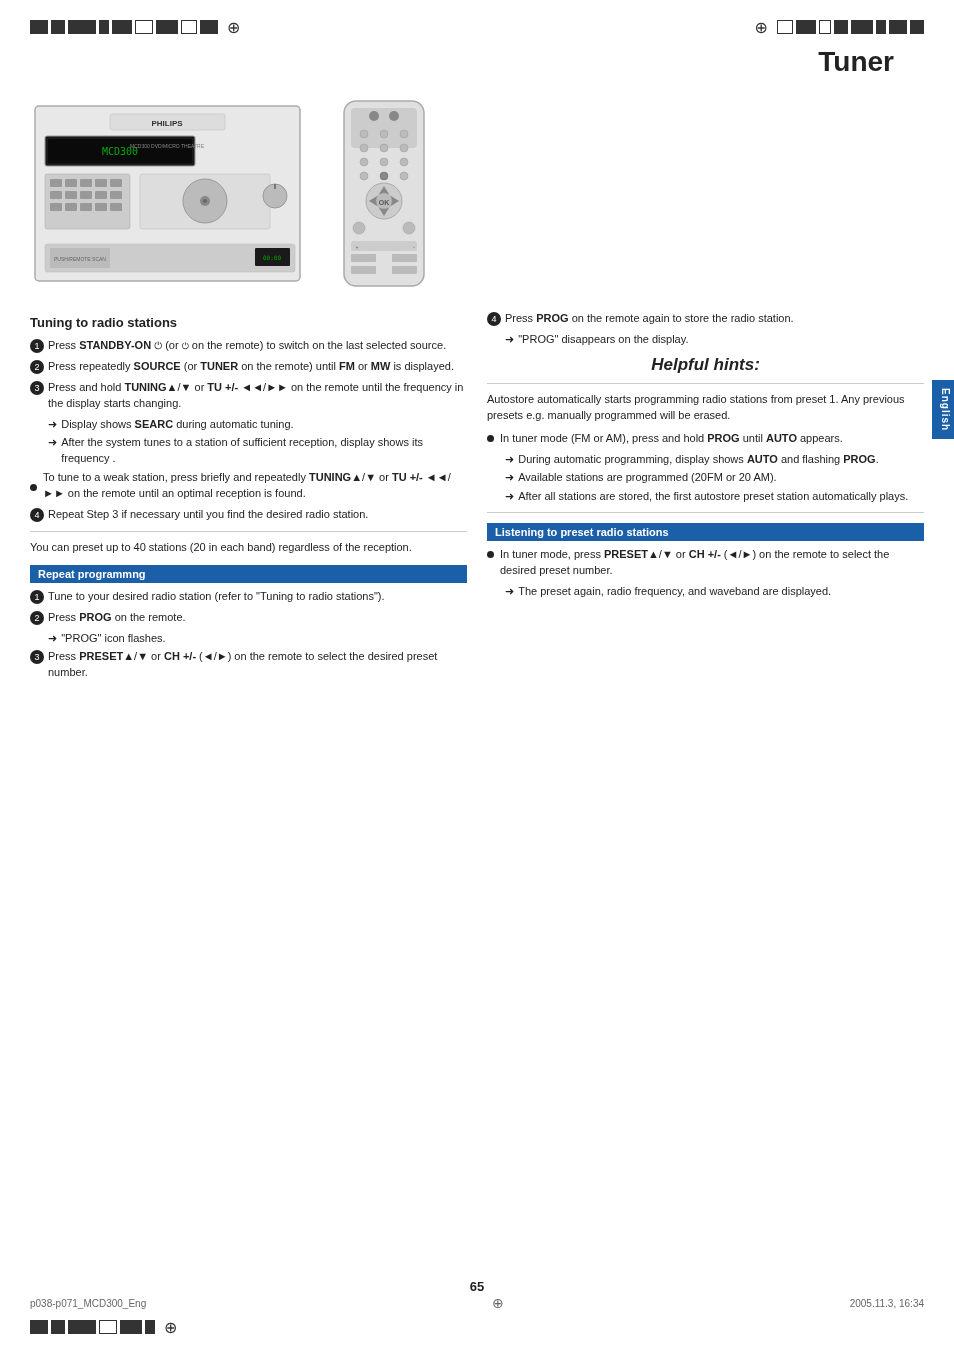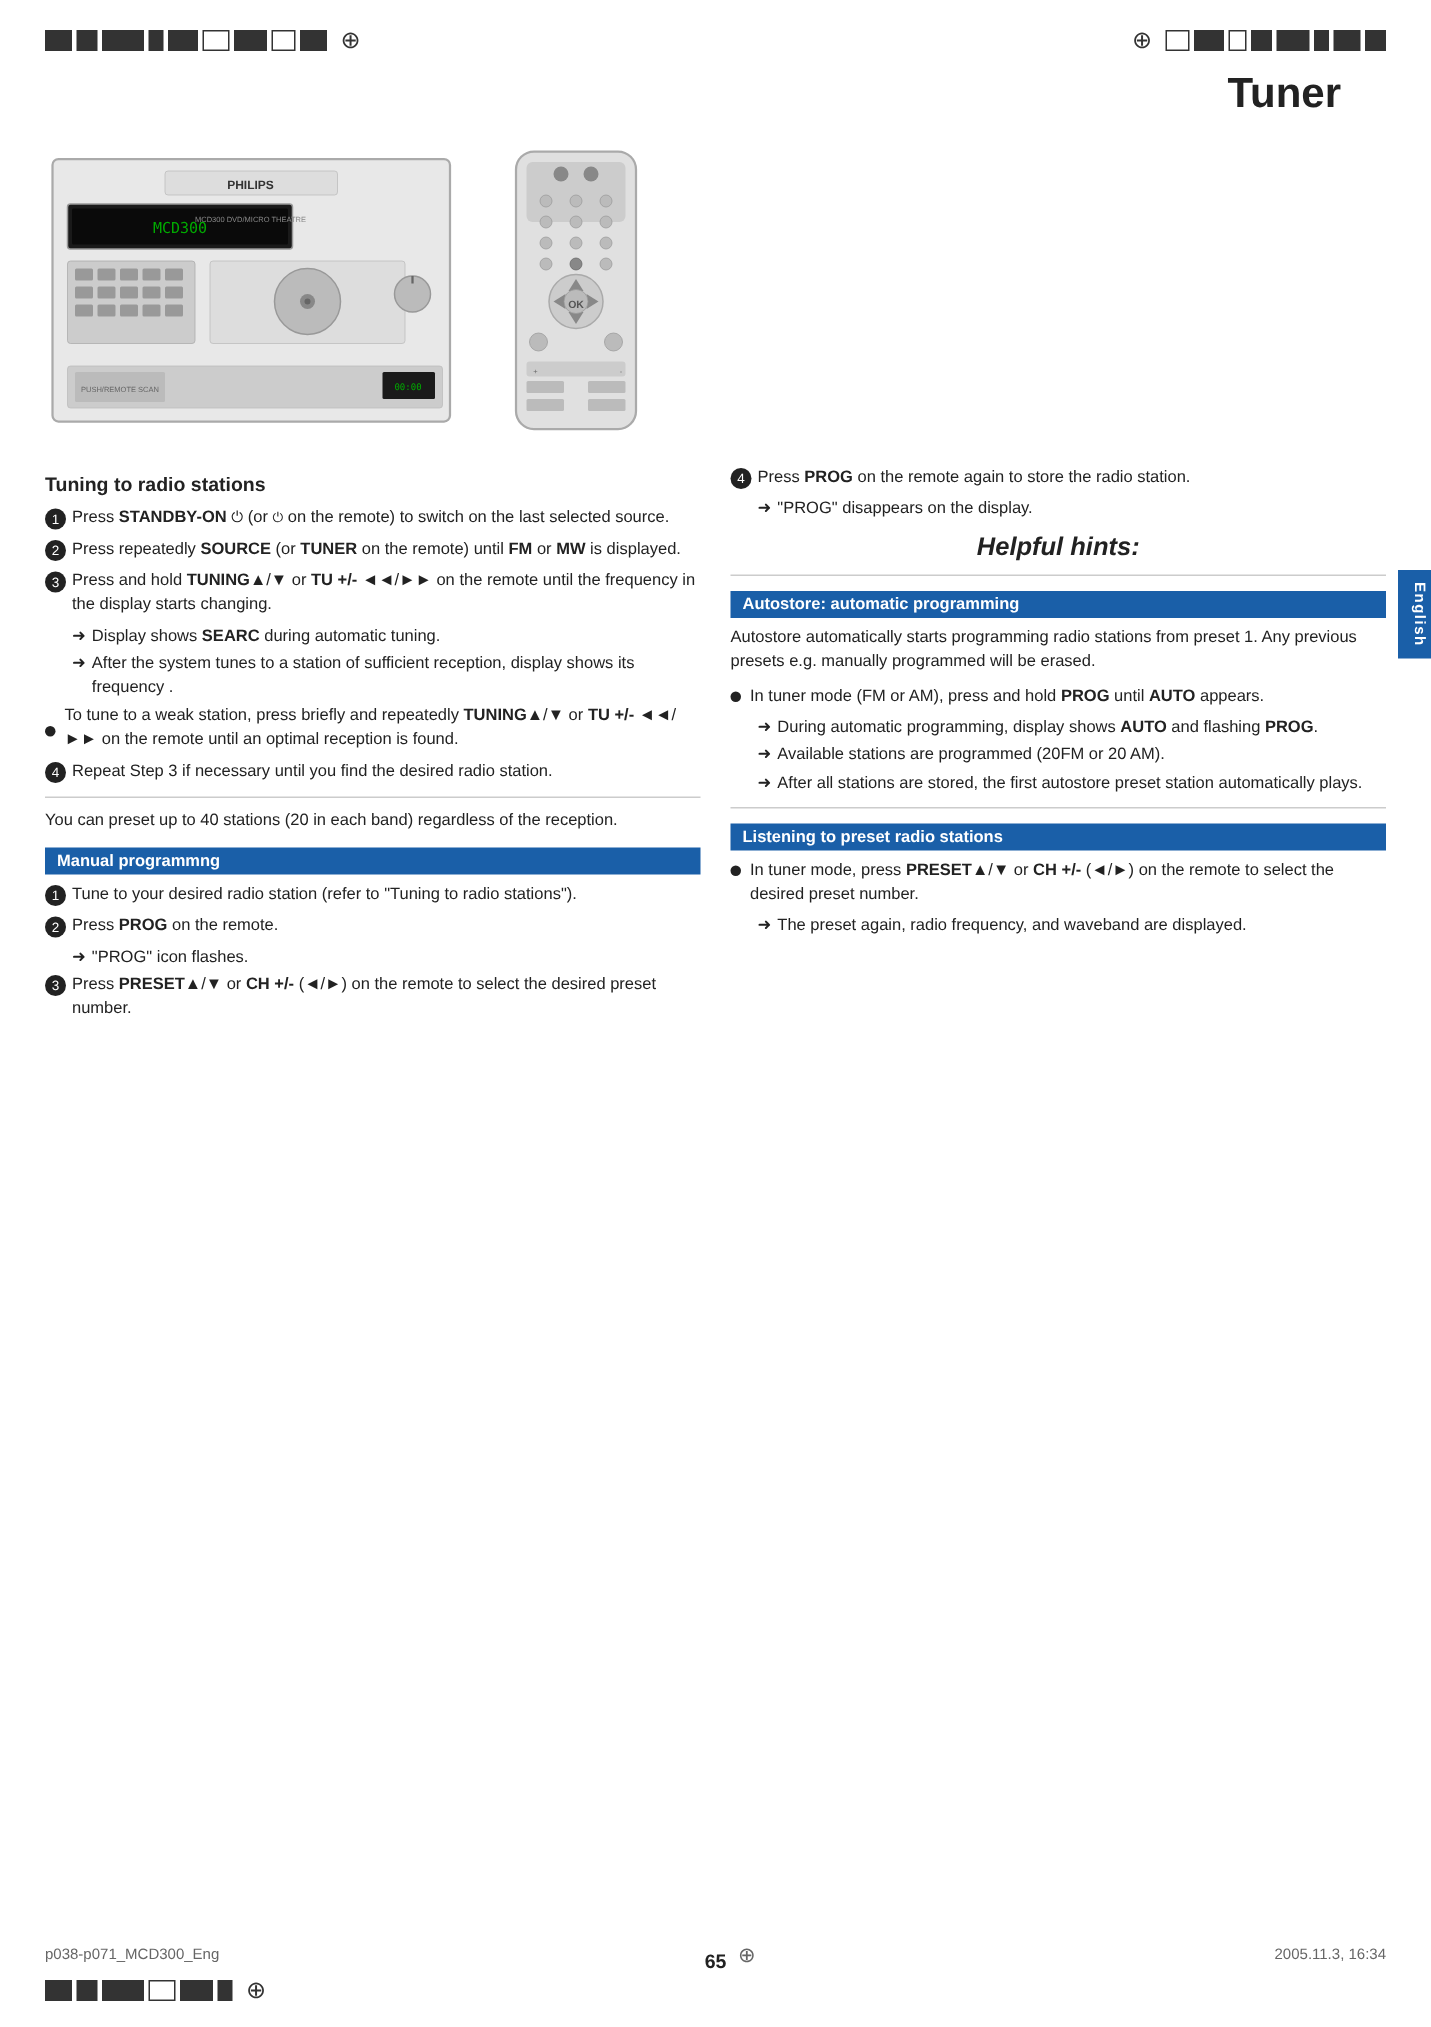--- a/index.html
+++ b/index.html
@@ -396,21 +396,21 @@
         <span class="step-circle">4</span>
         <span class="step-text">Repeat Step 3 if necessary until you find the desired radio station.</span>
       </div>
     </div>
 
     <hr class="divider">
 
     <div>
       <p style="font-size:11px; margin-bottom:8px; line-height:1.4;">You can preset up to 40 stations (20 in each band) regardless of the reception.</p>
 
-      <div class="blue-bar">Manual programmng</div>
+      <div class="blue-bar">Repeat programmng</div>
 
       <div class="step-item">
         <span class="step-circle">1</span>
         <span class="step-text">Tune to your desired radio station (refer to "Tuning to radio stations").</span>
       </div>
 
       <div class="step-item">
         <span class="step-circle">2</span>
         <span class="step-text">Press <strong>PROG</strong> on the remote.</span>
       </div>
@@ -442,21 +442,20 @@
 
 
       <div class="hints-section">
         <div class="hints-title">Helpful hints:</div>
       </div>
     </div>
 
     <hr class="divider">
 
     <div>
-      <div class="blue-bar">Autostore: automatic programming</div>
       <p style="font-size:11px; margin-bottom:8px; line-height:1.4;">Autostore automatically starts programming radio stations from preset 1. Any previous presets e.g. manually programmed will be erased.</p>
 
       <div class="step-item">
         <div class="bullet-dot"></div>
         <span class="step-text">In tuner mode (FM or AM), press and hold <strong>PROG</strong> until <strong>AUTO</strong> appears.</span>
       </div>
 
       <div class="arrow-text">
         <span class="arrow">➜</span>
         <span>During automatic programming, display shows <strong>AUTO</strong> and flashing <strong>PROG</strong>.</span>
@@ -491,21 +490,21 @@
 
 <div class="page-footer">
   <span style="font-size:10px; color:#666;">p038-p071_MCD300_Eng</span>
   <span style="flex:1; text-align:center;">
     
     <span style="font-size:14px;">⊕</span>
   </span>
   <span style="font-size:10px; color:#666;">2005.11.3, 16:34</span>
 </div>
 
-<div style="position:absolute; bottom:36px; left:50%; transform:translateX(-50%);">
+<div style="position:absolute; bottom:57px; left:50%; transform:translateX(-50%);">
   <span class="page-num">65</span>
 </div>
 
 <div style="width:100%; height:18px; display:flex; align-items:center; padding:0 30px; position:absolute; bottom:15px;">
   <div style="display:flex; gap:3px; align-items:center;">
     <div style="background:#333; height:14px; width:18px;"></div>
     <div style="background:#333; height:14px; width:14px;"></div>
     <div style="background:#333; height:14px; width:28px;"></div>
     <div style="width:18px; height:14px; border: 1.5px solid #333; background:#fff;"></div>
     <div style="background:#333; height:14px; width:22px;"></div>

